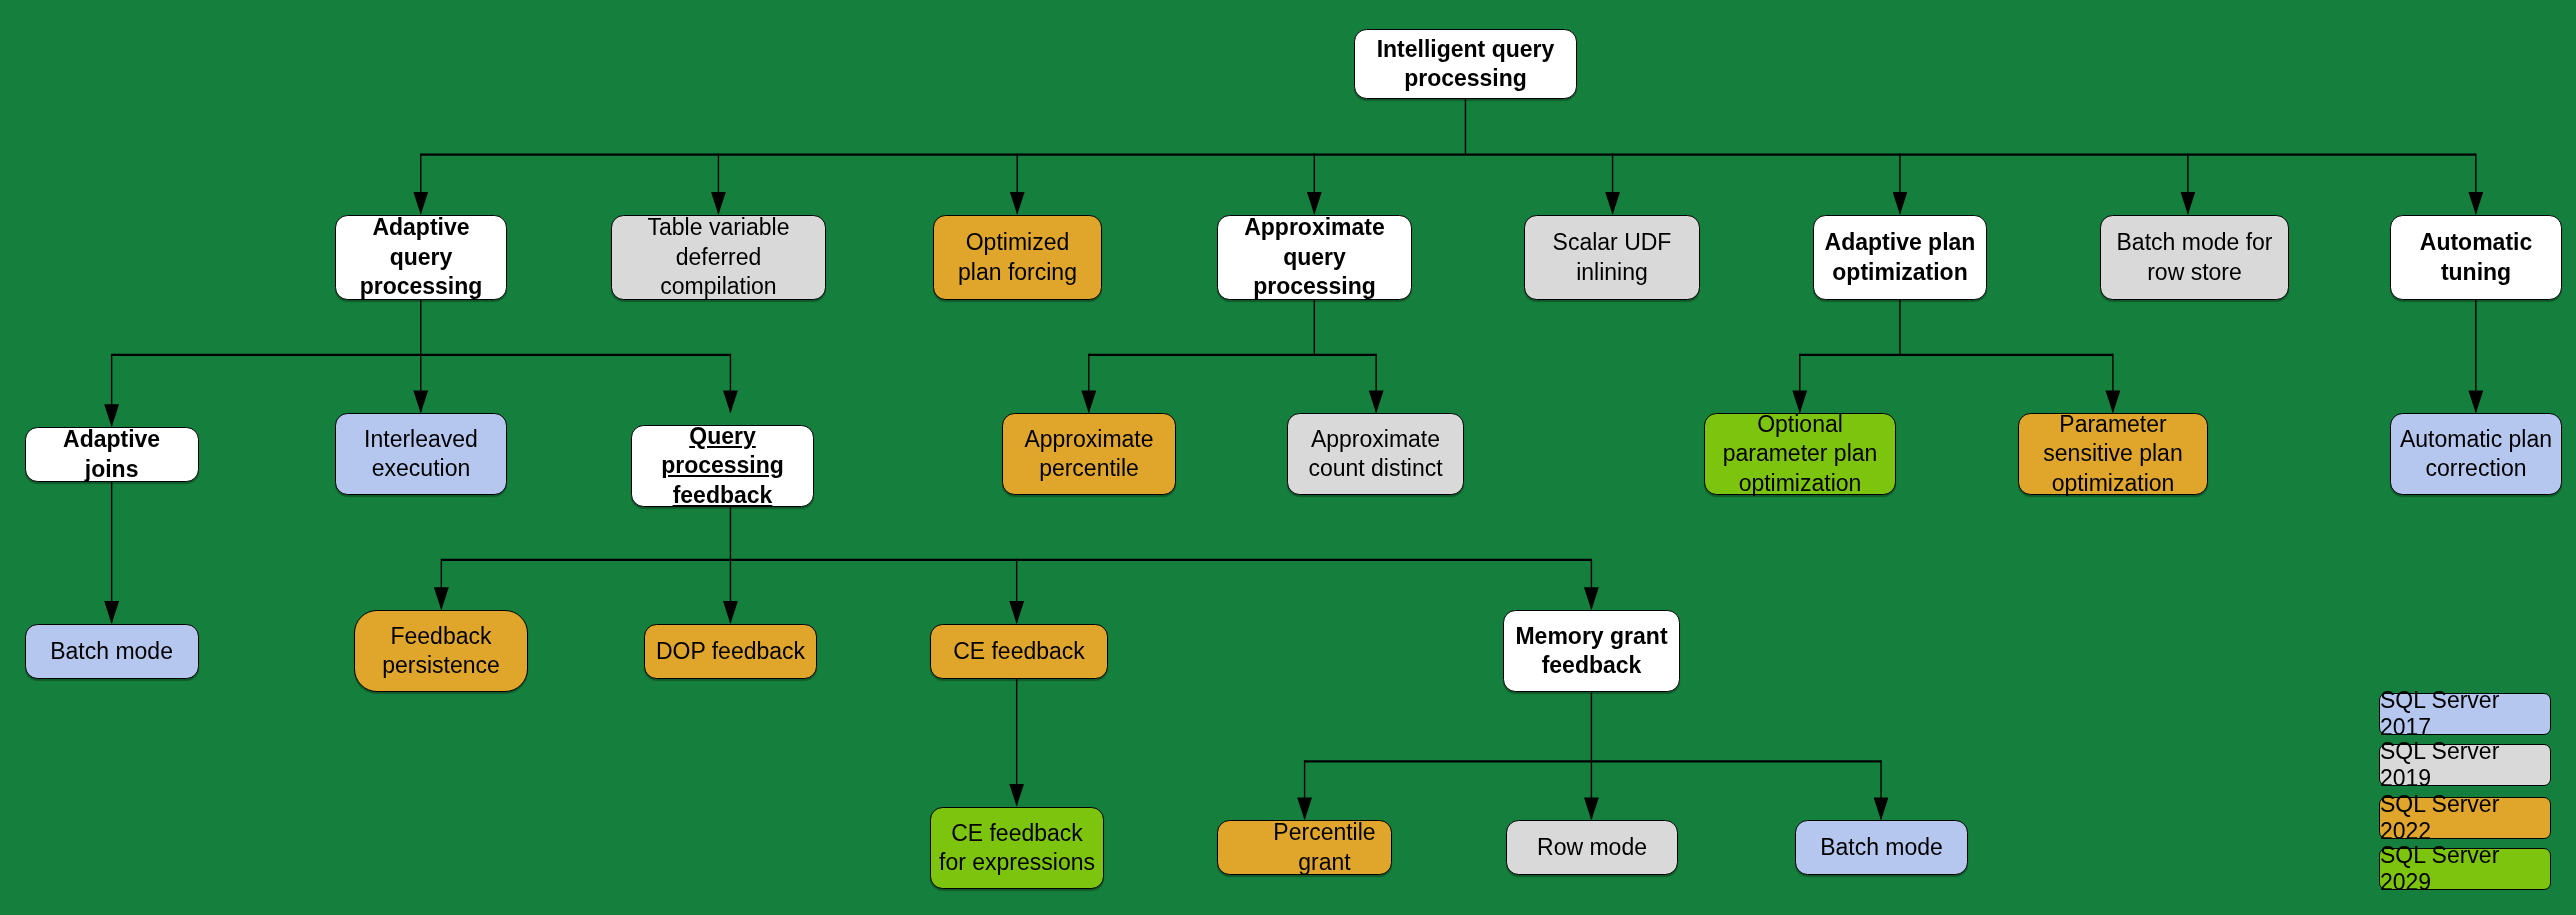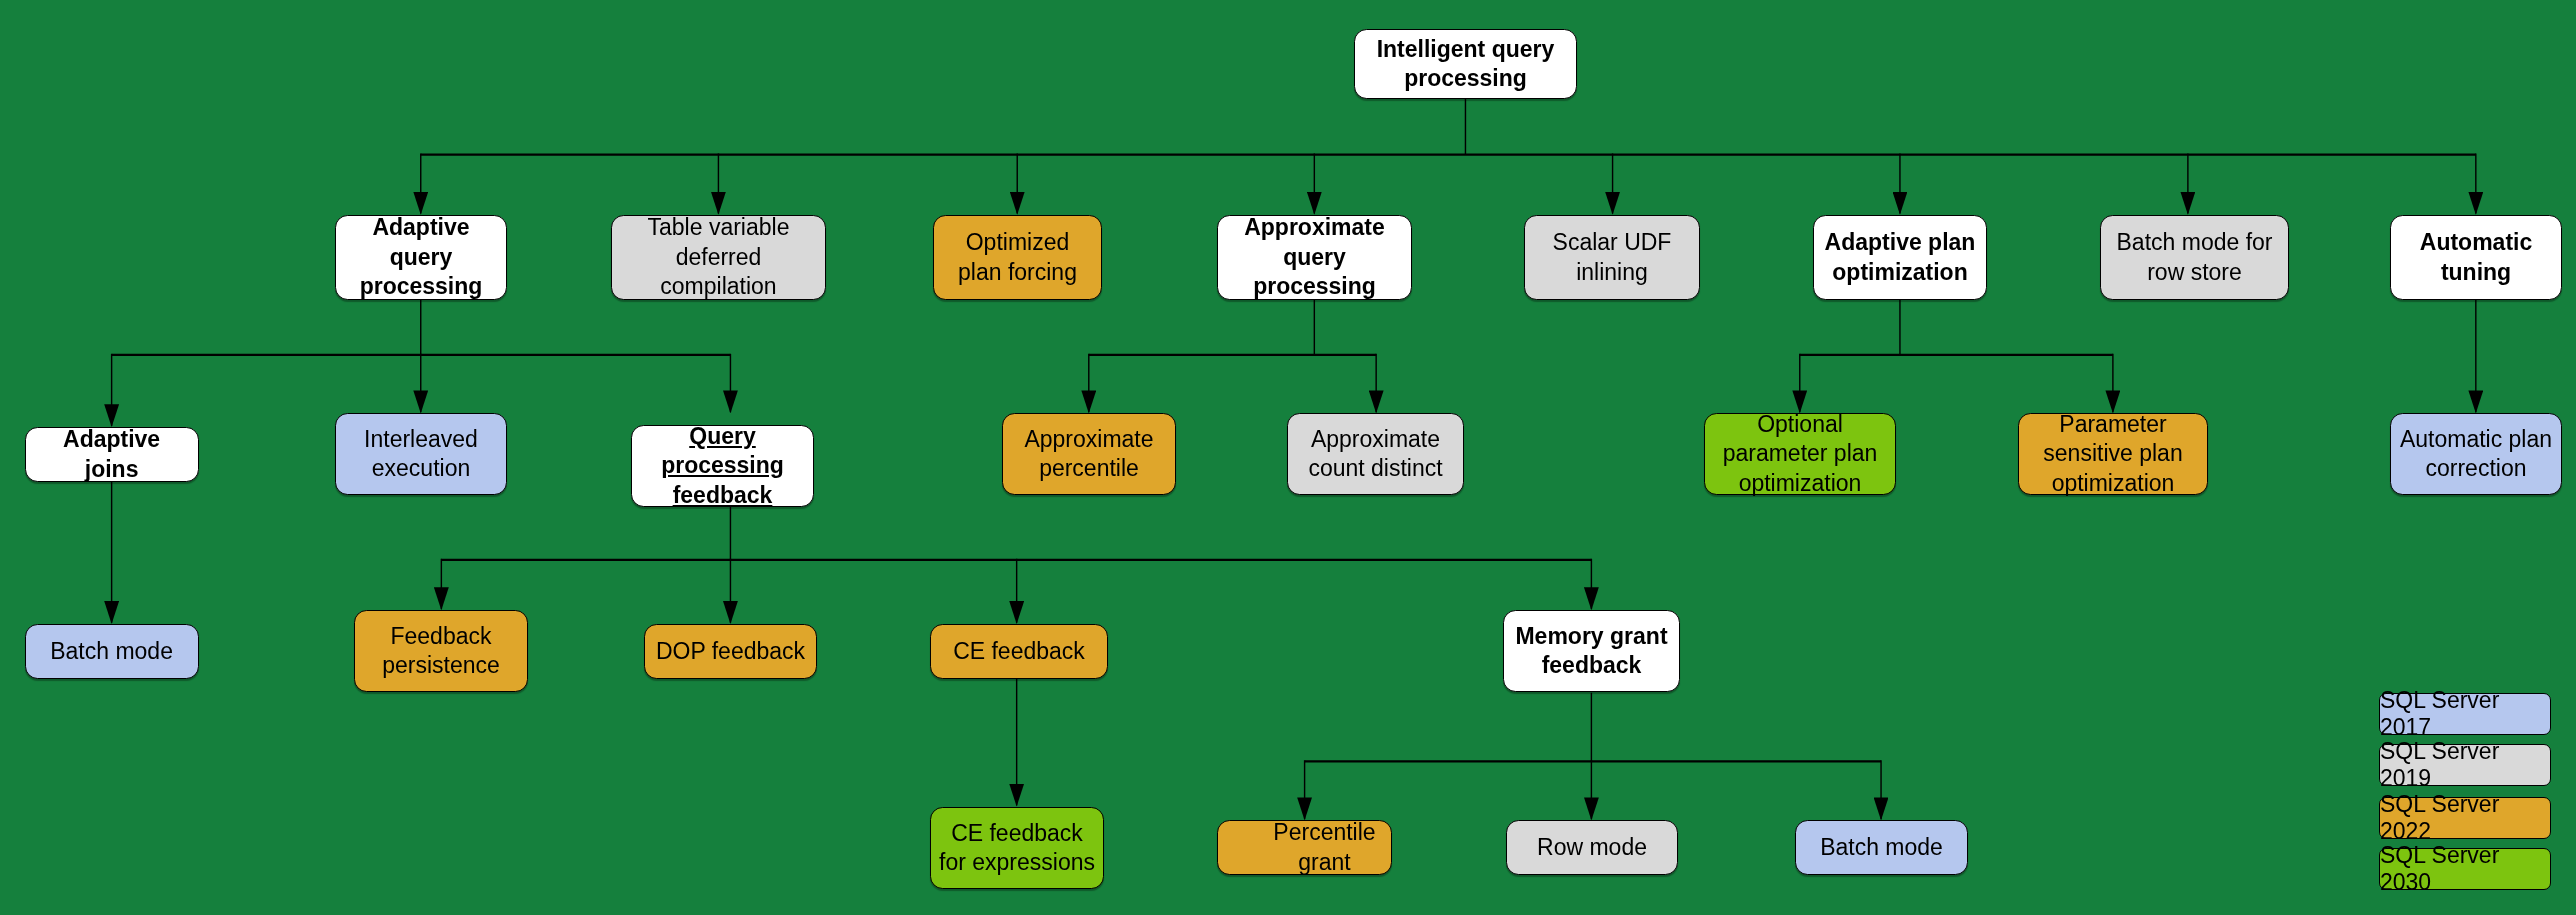--- a/index.html
+++ b/index.html
@@ -124,31 +124,31 @@
   <div class="node c-base" style="left:24.6px;   top:427px; width:174px; height:55px;">Adaptive joins</div>
   <div class="node c-2017" style="left:335px;  top:413px; width:172px; height:82px;">Interleaved execution</div>
   <div class="node c-base" style="left:631px; top:425px; width:183px; height:82px;text-decoration:underline;">Query processing feedback</div>
   <div class="node c-2022" style="left:1002px; top:413px; width:174px; height:82px;">Approximate percentile</div>
   <div class="node c-2019" style="left:1287px; top:413px; width:177px; height:82px;">Approximate count distinct</div>
   <div class="node c-2025" style="left:1704px; top:413px; width:192px; height:82px;">Optional parameter plan optimization</div>
   <div class="node c-2022" style="left:2018px; top:413px; width:190px; height:82px;">Parameter sensitive plan optimization</div>
   <div class="node c-2017" style="left:2390px; top:413px; width:172px; height:82px;">Automatic plan correction</div>
 
   <div class="node c-2017" style="left:24.6px;   top:624px; width:174px; height:55px;">Batch mode</div>
-  <div class="node c-2022" style="left:354px;  top:610px; width:174px; height:82px;">Feedback persistence</div>
+  <div class="node c-2022" style="left:354px;  top:610px; width:174px; height:82px;border-radius:23px;">Feedback persistence</div>
   <div class="node c-2022" style="left:644px; top:624px; width:173px; height:55px;">DOP feedback</div>
   <div class="node c-2022" style="left:930px; top:624px; width:178px; height:55px;">CE feedback</div>
   <div class="node c-base" style="left:1503px; top:610px; width:177px; height:82px;">Memory grant feedback</div>
 
   <div class="node c-2025" style="left:930px; top:807px; width:174px; height:82px;">CE feedback for expressions</div>
   <div class="node c-2022" style="left:1217px; top:820px; width:175px; height:55px;padding-left:48px;">Percentile grant</div>
   <div class="node c-2019" style="left:1506px; top:820px; width:172px; height:55px;">Row mode</div>
   <div class="node c-2017" style="left:1795px; top:820px; width:173px; height:55px;">Batch mode</div>
 
   <div>
     <div class="pill c-2017" style="left:2379px; top:693px; width:172px; height:42px;">SQL Server 2017</div>
     <div class="pill c-2019" style="left:2379px; top:744px; width:172px; height:42px;">SQL Server 2019</div>
     <div class="pill c-2022" style="left:2379px; top:797px; width:172px; height:42px;">SQL Server 2022</div>
-    <div class="pill c-2025" style="left:2379px; top:848px; width:172px; height:42px;">SQL Server 2030</div>
+    <div class="pill c-2025" style="left:2379px; top:848px; width:172px; height:42px;">SQL Server 2029</div>
   </div>
 
 </div>
 
 
 </body></html>

